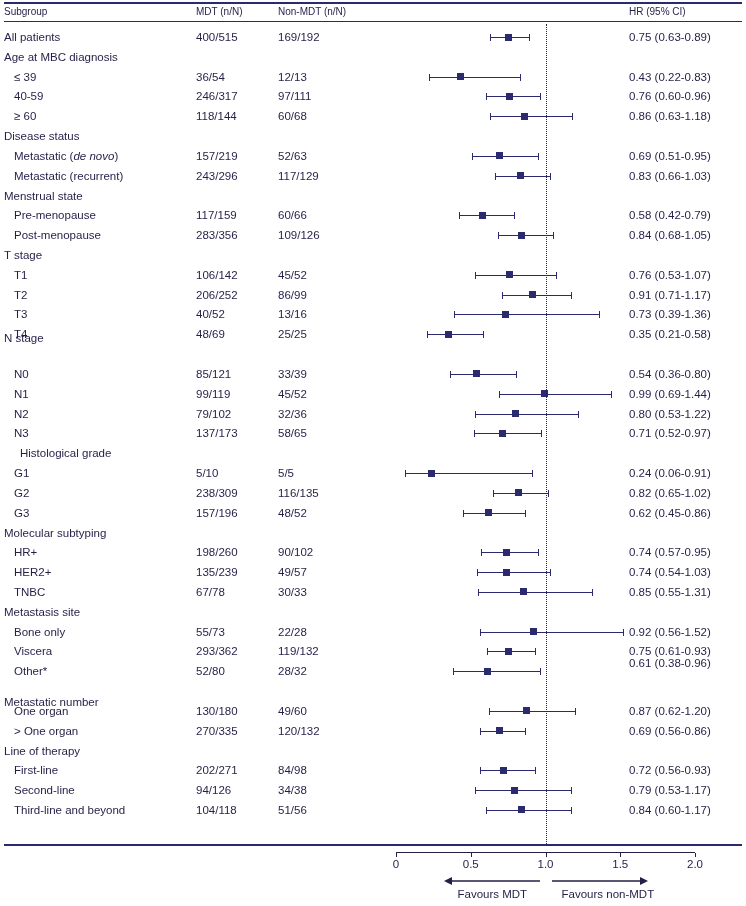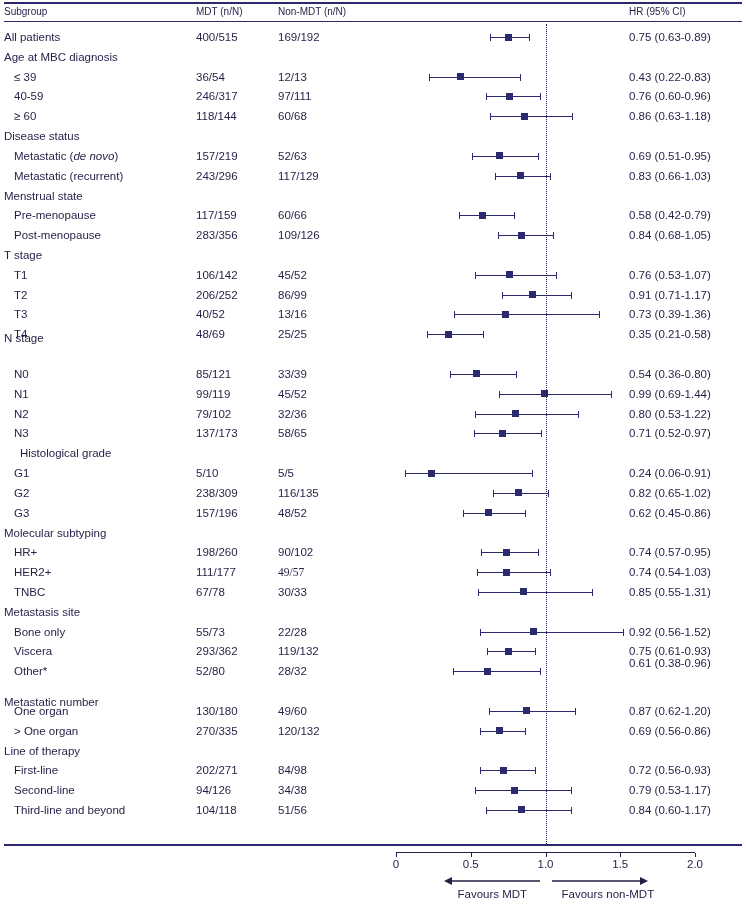--- a/index.html
+++ b/index.html
@@ -213,22 +213,22 @@
       <div class="cell col-sub indent" style="top: 506.68px;">G3</div>
       <div class="cell col-mdt" style="top: 506.68px;">157/196</div>
       <div class="cell col-non" style="top: 506.68px;">48/52</div>
       <div class="cell col-hr" style="top: 506.68px;">0.62 (0.45-0.86)</div>
       <div class="cell col-sub group-label" style="top: 526.5px;">Molecular subtyping</div>
       <div class="cell col-sub indent" style="top: 546.32px;">HR+</div>
       <div class="cell col-mdt" style="top: 546.32px;">198/260</div>
       <div class="cell col-non" style="top: 546.32px;">90/102</div>
       <div class="cell col-hr" style="top: 546.32px;">0.74 (0.57-0.95)</div>
       <div class="cell col-sub indent" style="top: 566.14px;">HER2+</div>
-      <div class="cell col-mdt" style="top: 566.14px;">111/177</div>
-      <div class="cell col-non" style="top: 566.14px; font-family: Liberation Serif, serif;">49/57</div>
+      <div class="cell col-mdt" style="top: 566.14px;">135/239</div>
+      <div class="cell col-non" style="top: 566.14px;">49/57</div>
       <div class="cell col-hr" style="top: 566.14px;">0.74 (0.54-1.03)</div>
       <div class="cell col-sub indent" style="top: 585.96px;">TNBC</div>
       <div class="cell col-mdt" style="top: 585.96px;">67/78</div>
       <div class="cell col-non" style="top: 585.96px;">30/33</div>
       <div class="cell col-hr" style="top: 585.96px;">0.85 (0.55-1.31)</div>
       <div class="cell col-sub group-label" style="top: 605.78px;">Metastasis site</div>
       <div class="cell col-sub indent" style="top: 625.6px;">Bone only</div>
       <div class="cell col-mdt" style="top: 625.6px;">55/73</div>
       <div class="cell col-non" style="top: 625.6px;">22/28</div>
       <div class="cell col-hr" style="top: 625.6px;">0.92 (0.56-1.52)</div>

